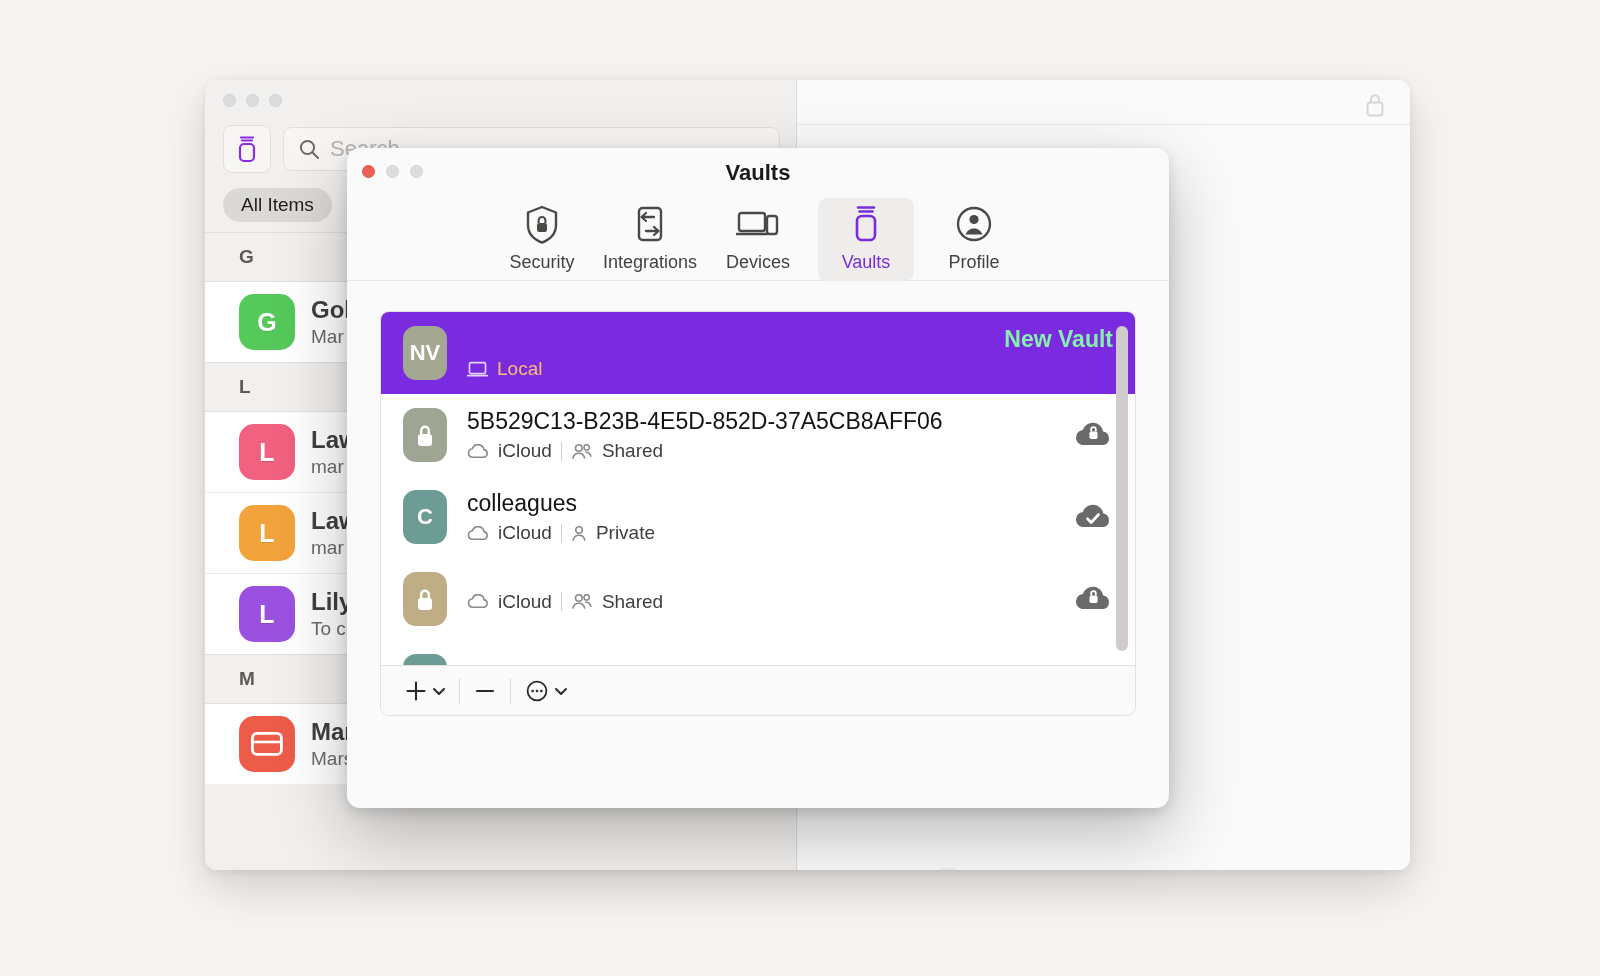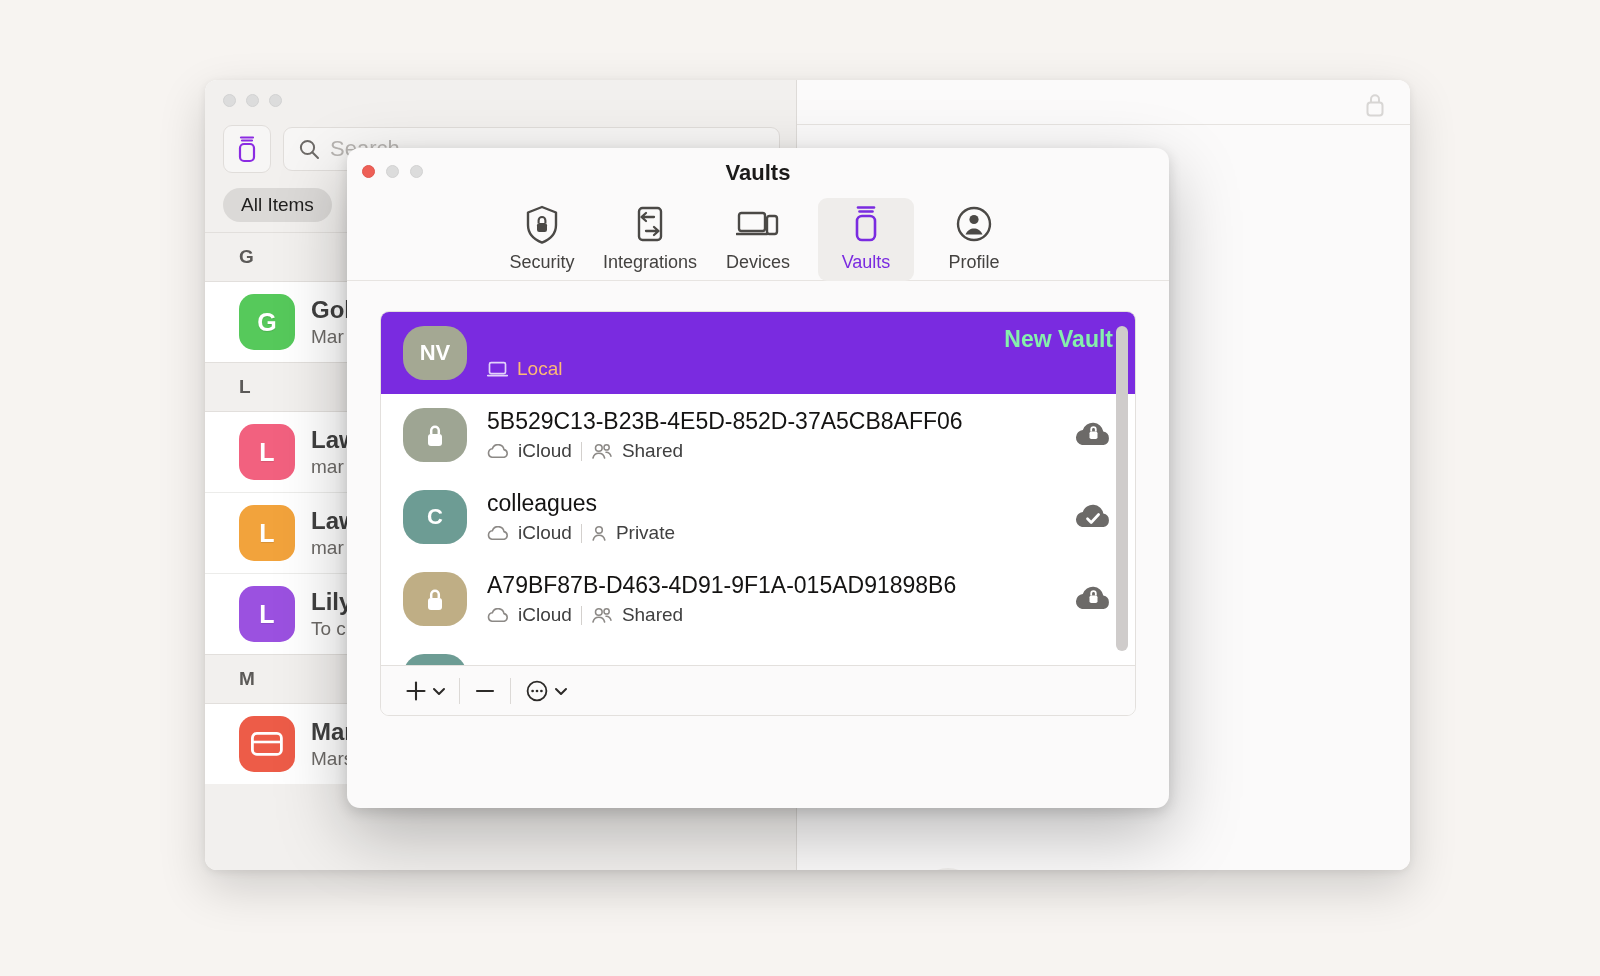--- a/index.html
+++ b/index.html
@@ -103,21 +103,21 @@
   .list-card{
     position:absolute; left:33px; top:163px; width:756px; height:405px;
     background:#ffffff; border:1px solid #e3e0dd; border-radius:9px; overflow:hidden;
   }
   .vclip{ position:absolute; left:0; top:0; right:0; height:355px; overflow:hidden; }
   .vrow{
     display:flex; align-items:center; gap:20px; height:82px; padding:0 22px 0 22px; position:relative;
   }
   .vrow.selected{ background:#7a2be0; }
   .vavatar{
-    width:64px; height:54px; border-radius:21px; flex:0 0 auto;
+    width:44px; height:54px; border-radius:13px; flex:0 0 auto;
     display:flex; align-items:center; justify-content:center;
     color:#fff; font-size:22px; font-weight:600;
   }
   .vtxt{ flex:1; min-width:0; }
   .vname{ font-size:23px; color:#141312; white-space:nowrap; }
   .vrow.selected .vname{ color:#86efac; font-weight:700;text-align:right; }
   .vmeta{ display:flex; align-items:center; gap:9px; margin-top:5px; font-size:19px; color:#404040; }
   .vrow.selected .vmeta{ color:#fdba74; }
   .vdiv{ width:1px; height:19px; background:#d3d0cd; }
   .vstatus{ flex:0 0 auto; margin-left:auto; }
@@ -379,21 +379,20 @@
         </div>
 
         <div class="vrow">
           <div class="vavatar" style="background:#bfae85">
             <svg width="24" height="27" viewBox="0 0 24 27">
               <rect x="5" y="12" width="14" height="12" rx="3" fill="#fff"></rect>
               <path d="M8.2 12V8.6a3.8 3.8 0 0 1 7.6 0V12" fill="none" stroke="#fff" stroke-width="2.5"></path>
             </svg>
           </div>
           <div class="vtxt">
-            <div class="vname">A79BF87B-D463-4D91-9F1A-015AD91898B6</div>
             <div class="vmeta">
               <svg width="22" height="15" viewBox="0 0 22 15">
                 <path d="M5 13.2a4.3 4.3 0 0 1 .4-8.5A6 6 0 0 1 17 5.6a3.9 3.9 0 0 1 .3 7.6Z" fill="none" stroke="#8c8986" stroke-width="1.6" stroke-linejoin="round"></path>
               </svg>
               <span>iCloud</span>
               <span class="vdiv"></span>
               <svg width="22" height="17" viewBox="0 0 22 17">
                 <circle cx="7.8" cy="5" r="3.3" fill="none" stroke="#8c8986" stroke-width="1.6"></circle>
                 <path d="M2 15c.8-3.2 3.1-4.8 5.8-4.8S12.8 11.8 13.6 15" fill="none" stroke="#8c8986" stroke-width="1.6" stroke-linecap="round"></path>
                 <circle cx="15.6" cy="4.4" r="2.6" fill="none" stroke="#8c8986" stroke-width="1.5"></circle>

